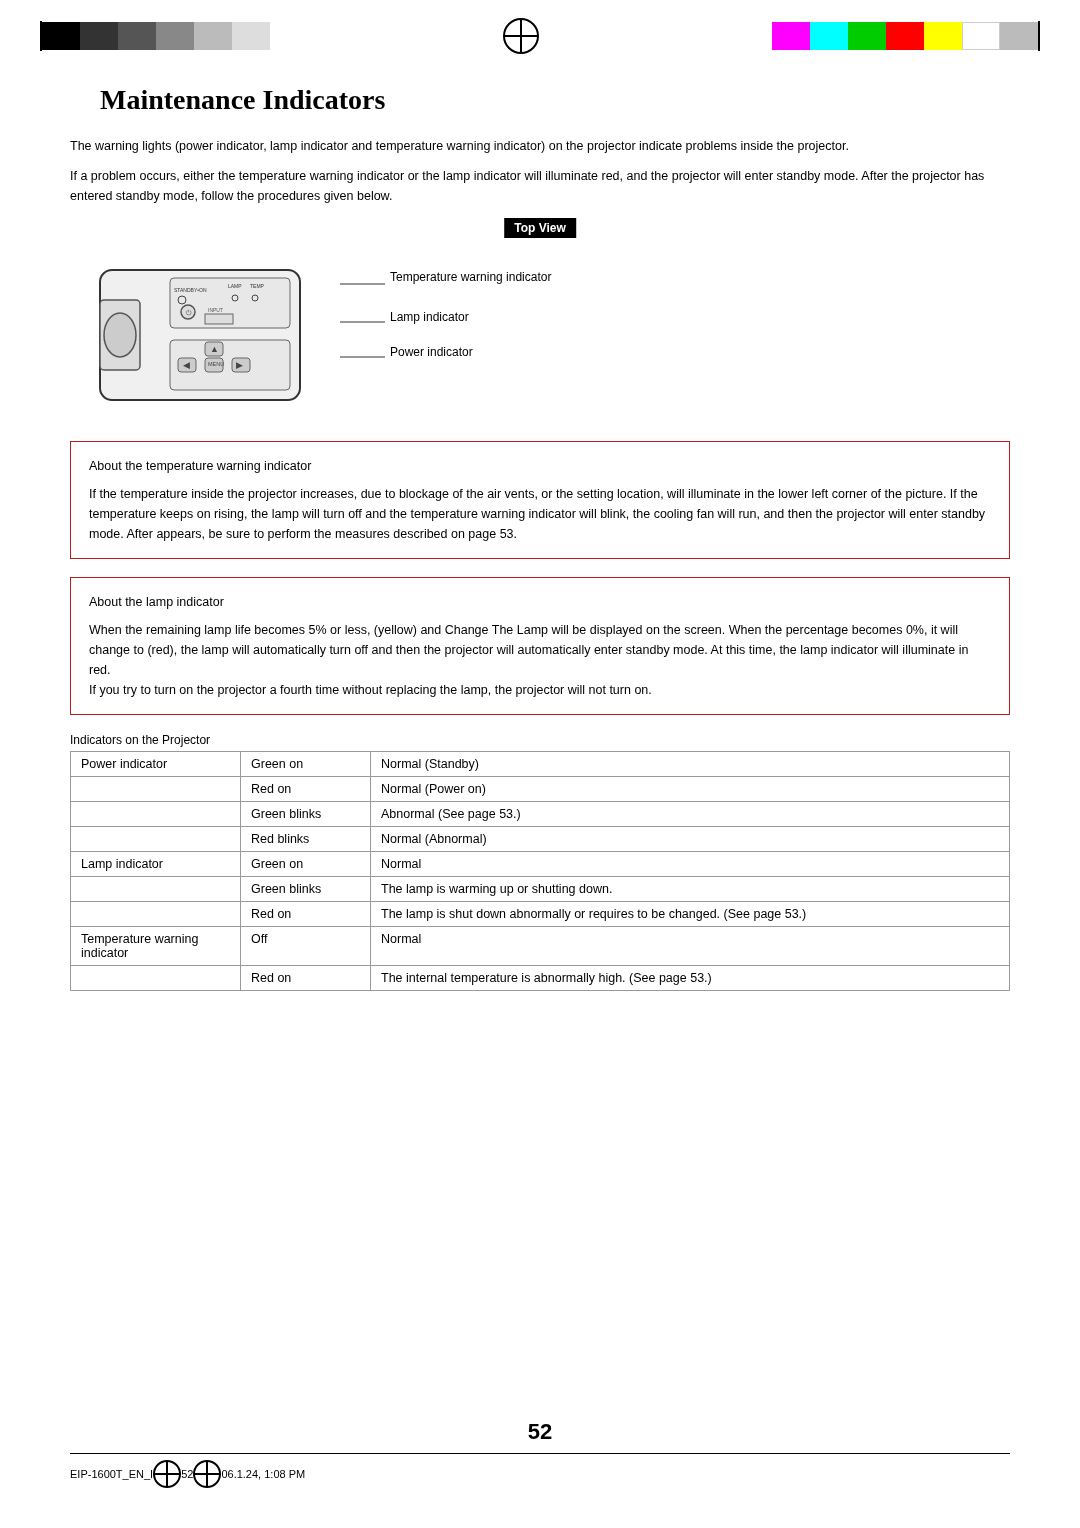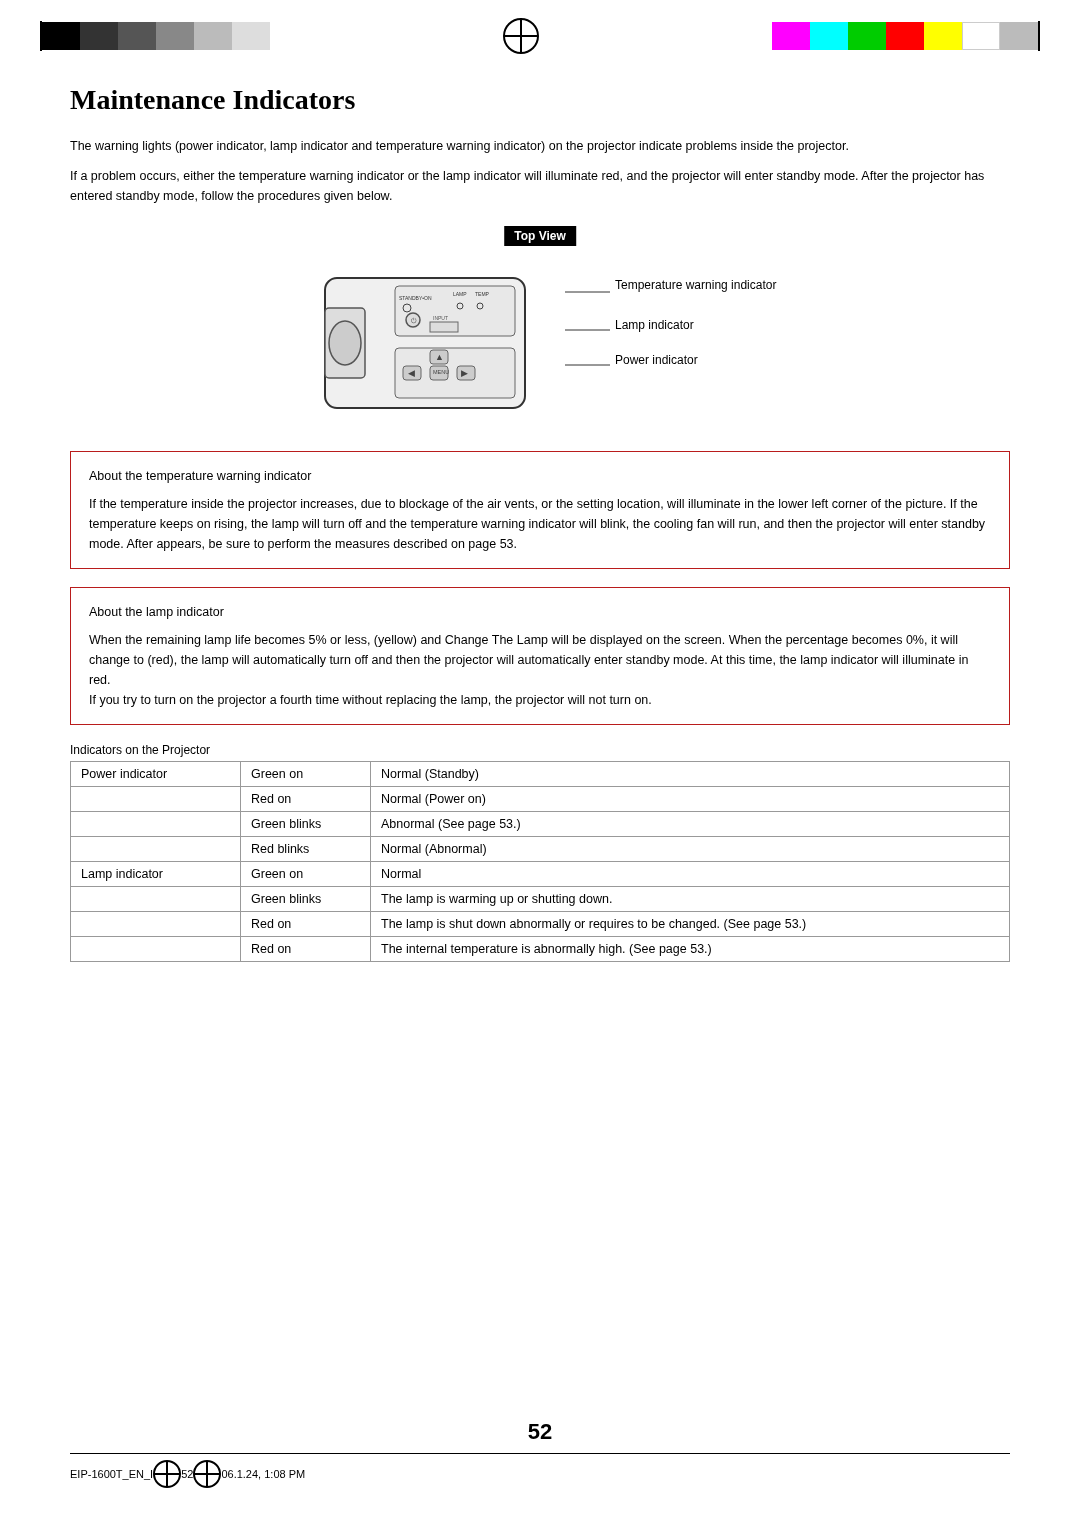--- a/index.html
+++ b/index.html
@@ -66,33 +66,34 @@
       padding: 10px 70px 60px 70px;
       margin-top: 10px;
     }
 
     h1 {
       font-size: 28px;
       font-weight: bold;
       font-family: Georgia, serif;
       margin-bottom: 20px;
       margin-top: 10px;
+      margin-left: 30px;
     }
 
     .intro-text {
       font-size: 12.5px;
       line-height: 1.6;
       margin-bottom: 10px;
     }
 
     
     .diagram-container {
       display: flex;
-      justify-content: center;
-      margin: 20px 0;
+      justify-content: flex-start;
+      margin: 12px 0;
       position: relative;
     }
 
     .top-view-label {
       background: #000;
       color: #fff;
       font-size: 12px;
       font-weight: bold;
       padding: 3px 10px;
       position: absolute;
@@ -352,20 +353,26 @@
             <td style="white-space: pre-line;"></td>
             <td>Green blinks</td>
             <td>The lamp is warming up or shutting down.</td>
           </tr>
           <tr>
             <td style="white-space: pre-line;"></td>
             <td>Red on</td>
             <td>The lamp is shut down abnormally or requires to be changed. (See page  53.)</td>
           </tr>
           <tr>
+            <td style="white-space: pre-line;">Temperature warning
+indicator</td>
+            <td>Off</td>
+            <td>Normal</td>
+          </tr>
+          <tr>
             <td style="white-space: pre-line;"></td>
             <td>Red on</td>
             <td>The internal temperature is abnormally high. (See page 53.)</td>
           </tr>
         </tbody>
     </table>
   </div>
 
 </div>
 

